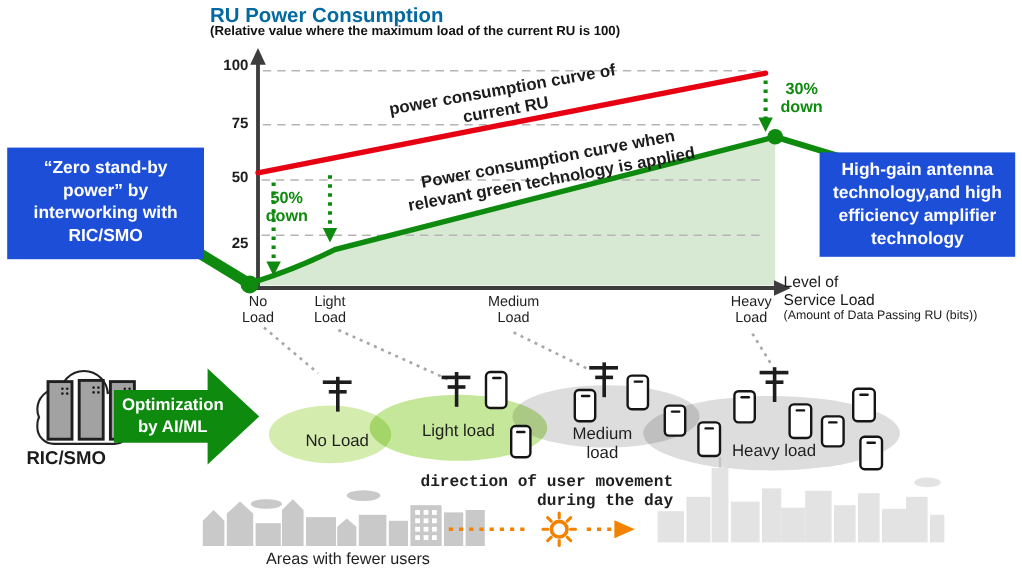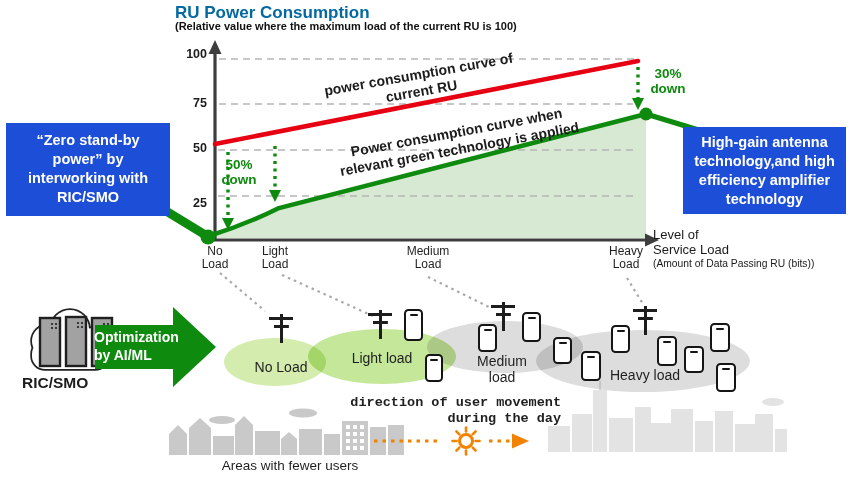--- a/index.html
+++ b/index.html
@@ -21,21 +21,21 @@
   .ellipse{border-radius:50%;mix-blend-mode:multiply;}
   .area-label{font-size:14px;color:#1f1f1f;text-align:center;}
   .tower{width:24px;height:29px;
     background:
       linear-gradient(#1d1d1d,#1d1d1d) no-repeat 50% 0/3px 100%,
       linear-gradient(#1d1d1d,#1d1d1d) no-repeat 50% 3px/100% 3px,
       linear-gradient(#1d1d1d,#1d1d1d) no-repeat 50% 11px/62% 3px;}
   .phone{border:2.4px solid #151515;border-radius:4.5px;background:#fff;box-sizing:border-box;}
   .phone::before{content:"";position:absolute;top:2.5px;left:50%;transform:translateX(-50%);
       width:8px;height:2.6px;background:#151515;border-radius:1.2px;}
-  .opt-label{color:#fff;font-weight:bold;font-size:14px;line-height:1.32;text-align:left;}
+  .opt-label{color:#fff;font-weight:bold;font-size:14px;line-height:1.32;text-align:center;}
   .ric{font-size:15.5px;font-weight:600;color:#1c1c1c;}
   .movement{font-weight:bold;font-size:13.5px;line-height:1.18;color:#1f1f1f;text-align:right;font-family:Liberation Mono, monospace;}
   .city-label{font-size:13.5px;color:#1f1f1f;text-align:center;}
 </style>
 </head>
 <body>
 
 <div id="canvas">
 
   <svg id="gfx" width="852" height="478" viewBox="0 0 852 478">

